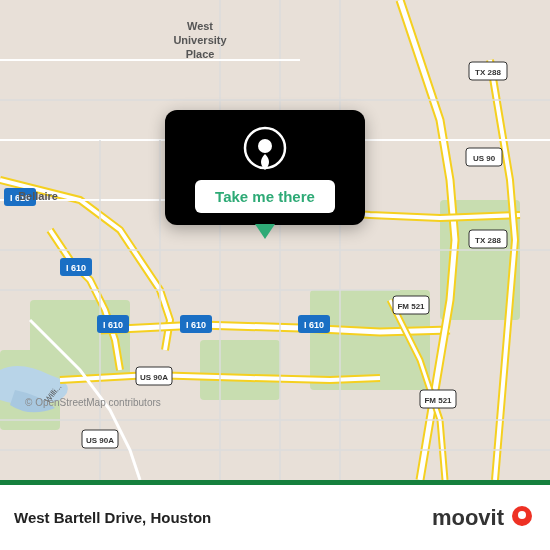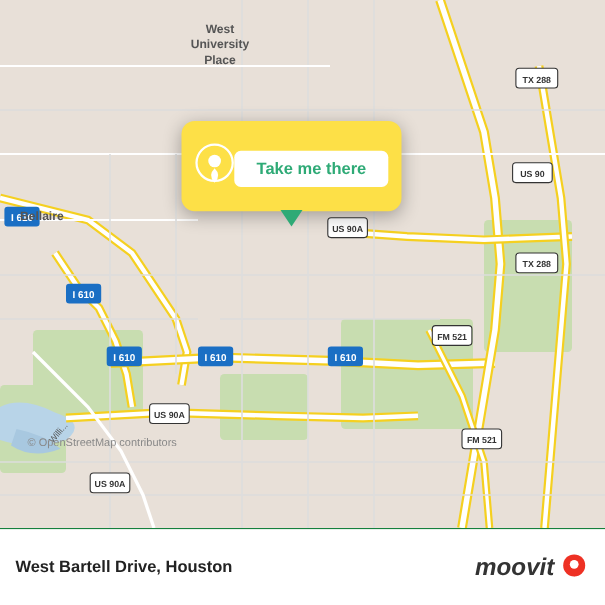--- a/index.html
+++ b/index.html
@@ -26,25 +26,25 @@
       position: absolute;
       top: 0; left: 0;
     }
 
     
     #popup-card {
       position: absolute;
       top: 110px;
       left: 165px;
       width: 200px;
-      background: #fde047;
+      background: #000000;
       border-radius: 12px;
       padding: 16px 12px 12px 12px;
       display: flex;
-      flex-direction: row;
+      flex-direction: column;
       align-items: center;
       box-shadow: 0 4px 16px rgba(0,0,0,0.3);
       z-index: 10;
     }
 
     #popup-card::after {
       content: '';
       position: absolute;
       bottom: -14px;
       left: 50%;
@@ -76,21 +76,21 @@
 
     
     #bottom-bar {
       width: 550px;
       height: 70px;
       background: white;
       display: flex;
       align-items: center;
       justify-content: space-between;
       padding: 0 14px;
-      border-top: 1px solid #15803d;
+      border-top: 5px solid #15803d;
     }
 
     #bottom-left {
       display: flex;
       flex-direction: column;
     }
 
     #location-name {
       font-size: 15px;
       font-weight: bold;
@@ -108,21 +108,20 @@
     #moovit-logo {
       display: flex;
       align-items: center;
       gap: 4px;
     }
 
     .moovit-m {
       font-size: 22px;
       font-weight: 900;
       color: #333;
-      font-style: italic;
     }
 
     .moovit-pin {
       width: 28px;
       height: 28px;
     }
   </style>
 </head>
 <body>
 

